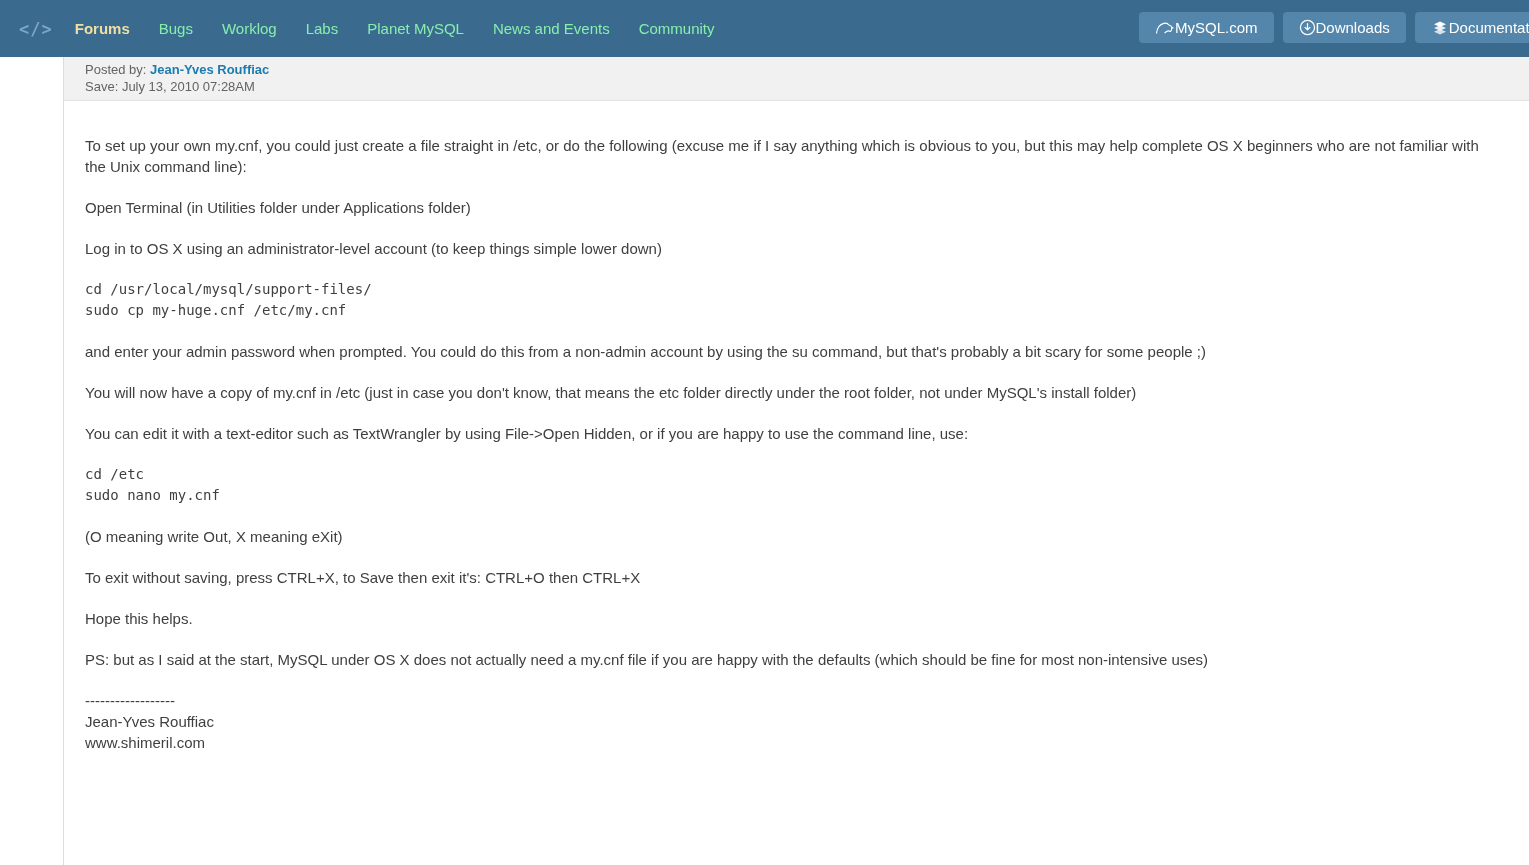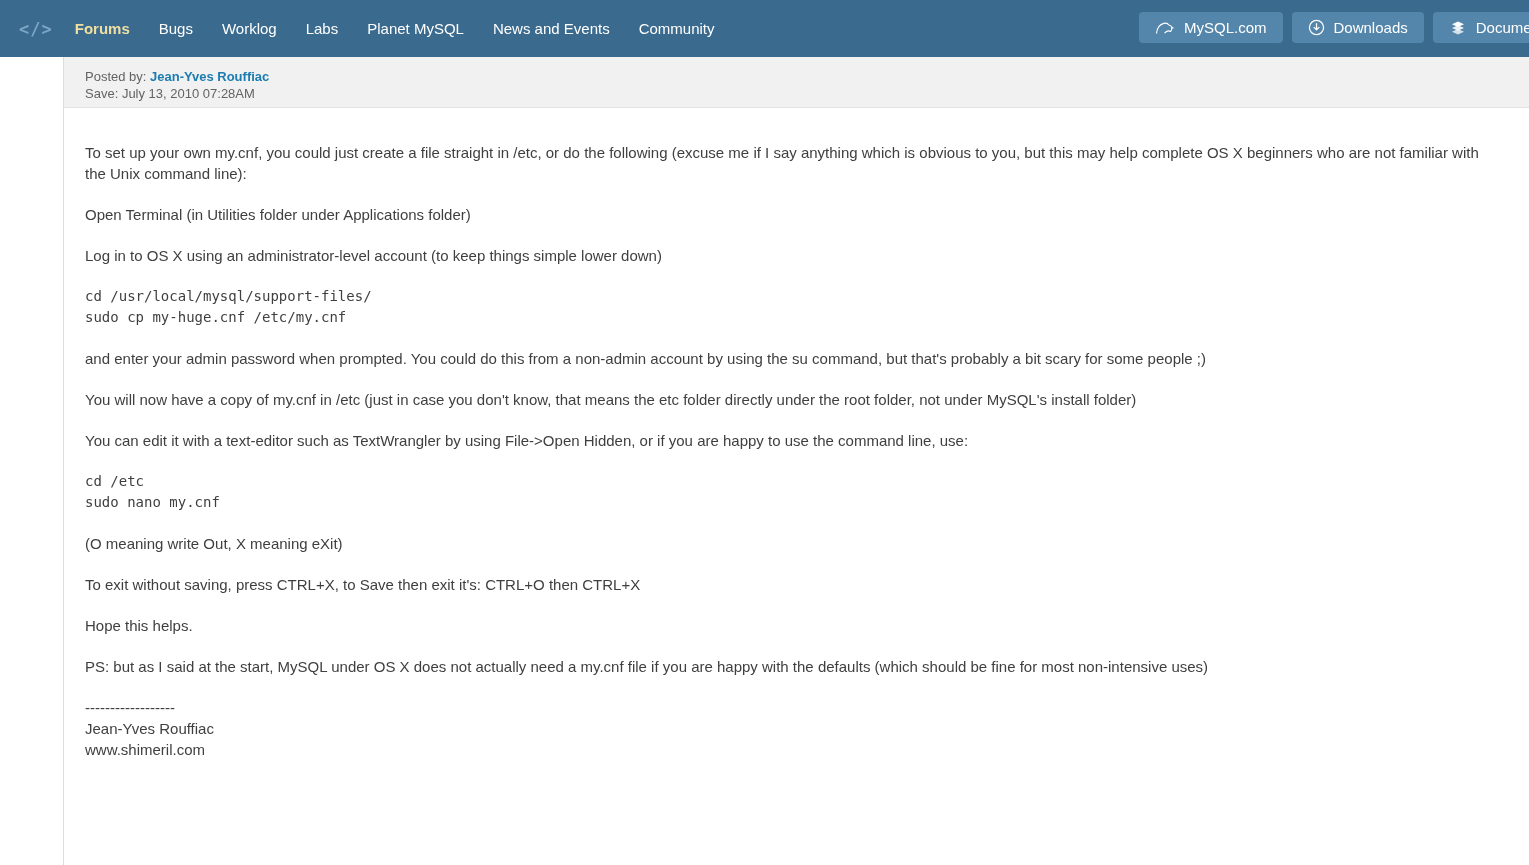--- a/index.html
+++ b/index.html
@@ -5,31 +5,31 @@
   * { margin:0; padding:0; box-sizing:border-box; }
   html,body { width:1529px; height:865px; overflow:hidden; background:#ffffff;
               font-family:"Liberation Sans","DejaVu Sans",sans-serif; }
   .page { position:relative; width:1529px; height:865px; }
 
   
   .topnav { position:relative; height:57px; background:#3a6a8e; display:flex; align-items:center; overflow:hidden; }
   .code-glyph { margin:0 22px 0 19px; color:#7ba6c6; font-weight:bold; font-size:17px; letter-spacing:1px;
                 font-family:"DejaVu Sans Mono",monospace; user-select:none; }
   .nav-links { display:flex; }
-  .nav-link { color:#ffffff; font-size:15px; margin-right:29px; text-decoration:none; cursor:pointer; white-space:nowrap; }
+  .nav-link { color:#86efac; font-size:15px; margin-right:29px; text-decoration:none; cursor:pointer; white-space:nowrap; }
   .nav-link.active { color:#f0dfa2; font-weight:bold; }
   .nav-buttons { position:absolute; left:1139px; top:12px; display:flex; gap:9px; white-space:nowrap; }
-  .nav-btn { display:flex; align-items:center; gap:9px; height:31px; padding:0 16px;
+  .nav-btn { display:flex; align-items:center; height:31px; padding:0 16px;
              background:#5486ab; border-radius:4px; color:#ffffff; font-size:15px;
              text-decoration:none; cursor:pointer; flex:none; }
   .btn-icon { display:flex; align-items:center; }
 
   
   .content-col { margin-left:63px; border-left:1px solid #dcdcdc; min-height:808px; background:#ffffff; }
-  .post-header { background:#f1f1f1; border-bottom:1px solid #e2e2e2; padding:11px 20px 5px 21px;
+  .post-header { background:#f1f1f1; border-bottom:1px solid #e2e2e2; padding:4px 20px 5px 21px;
                  font-size:13px; line-height:17px; color:#636363; }
   .post-author-link { color:#1c7cb0; font-weight:bold; text-decoration:none; cursor:pointer; }
 
   .post-body { padding:14px 28px 20px 21px; color:#3f3f3f; font-size:15px; }
   .post-body p.para { margin:20px 0; line-height:21px; }
   .code-block { margin:12px 0; font-family:"DejaVu Sans Mono","Liberation Mono",monospace;
                 font-size:14px; line-height:21px; color:#3f3f3f; }
   .signature { margin:20px 0; line-height:21px; }
 </style>
 </head>

